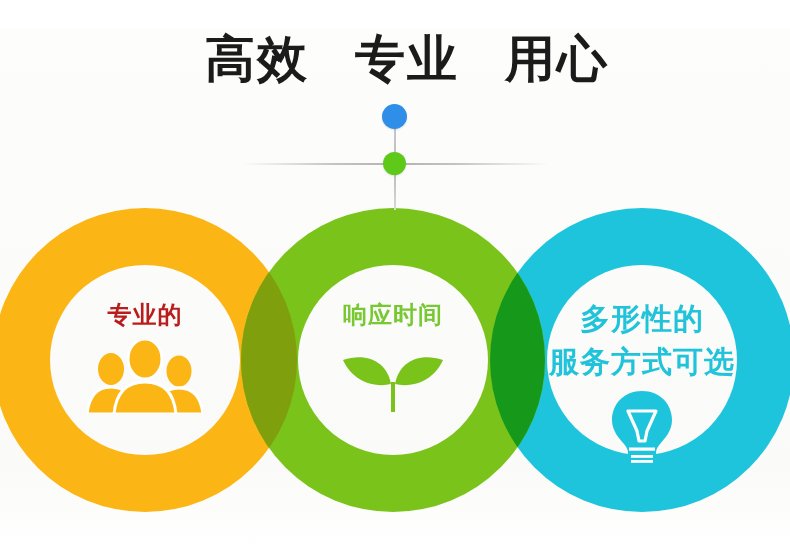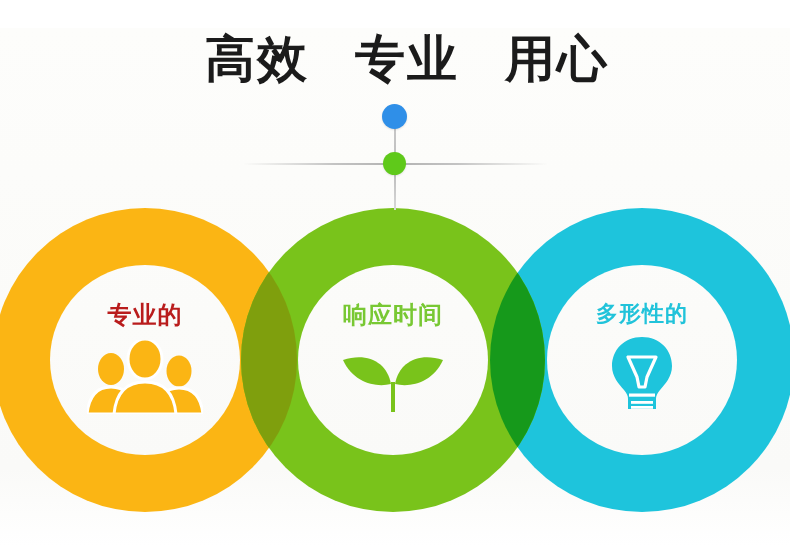--- a/index.html
+++ b/index.html
@@ -116,21 +116,21 @@
   .circle-text .ln { display: block; }
 
   .c1 { left: 45px; top: 298px; }
   .c2 { left: 293px; top: 298px; }
   .c3 { left: 542px; top: 298px; }
 
   .t-orange { color: #b91c1c; }
   .t-green  { color: #78c833; }
   .t-cyan   { color: #21c3da; }
 
-  .c3 .circle-text { font-size: 22px; }
+  .c3 .circle-text { font-size: 30px; }
 
   .icon-wrap {
     margin-top: 8px;
     display: flex;
     justify-content: center;
     align-items: flex-end;
     height: 74px;
   }
 </style>
 </head>
@@ -237,20 +237,21 @@
         <path d="M58 46 C62 24 82 14 106 22 C96 44 74 50 58 46 Z" fill="#79C31B"></path>
 
         <rect x="54" y="44" width="4" height="30" fill="#79C31B"></rect>
       </svg>
     </div>
   </div>
 
   <div class="circle-content c3">
     <div class="circle-text t-cyan">
       <span class="ln">多形性的</span>
+      <span class="ln">服务方式可选</span>
     </div>
     <div class="icon-wrap">
       <svg width="74" height="76" viewBox="0 0 74 76">
 
         <path d="M37 2 C19 2 7 15 7 31 C7 42 14 49 19 55 C22 58.5 23 61 23 64 L51 64 C51 61 52 58.5 55 55 C60 49 67 42 67 31 C67 15 55 2 37 2 Z" fill="#1EC4DC"></path>
 
         <path d="M23 22 L51 22 L42 42 L40 52 L34 52 L32 42 Z" fill="none" stroke="#ffffff" stroke-width="3.2" stroke-linejoin="round"></path>
 
         <rect x="24" y="66" width="26" height="3.2" fill="#ffffff"></rect>
         <rect x="24" y="58.5" width="26" height="3.2" fill="#ffffff"></rect>

